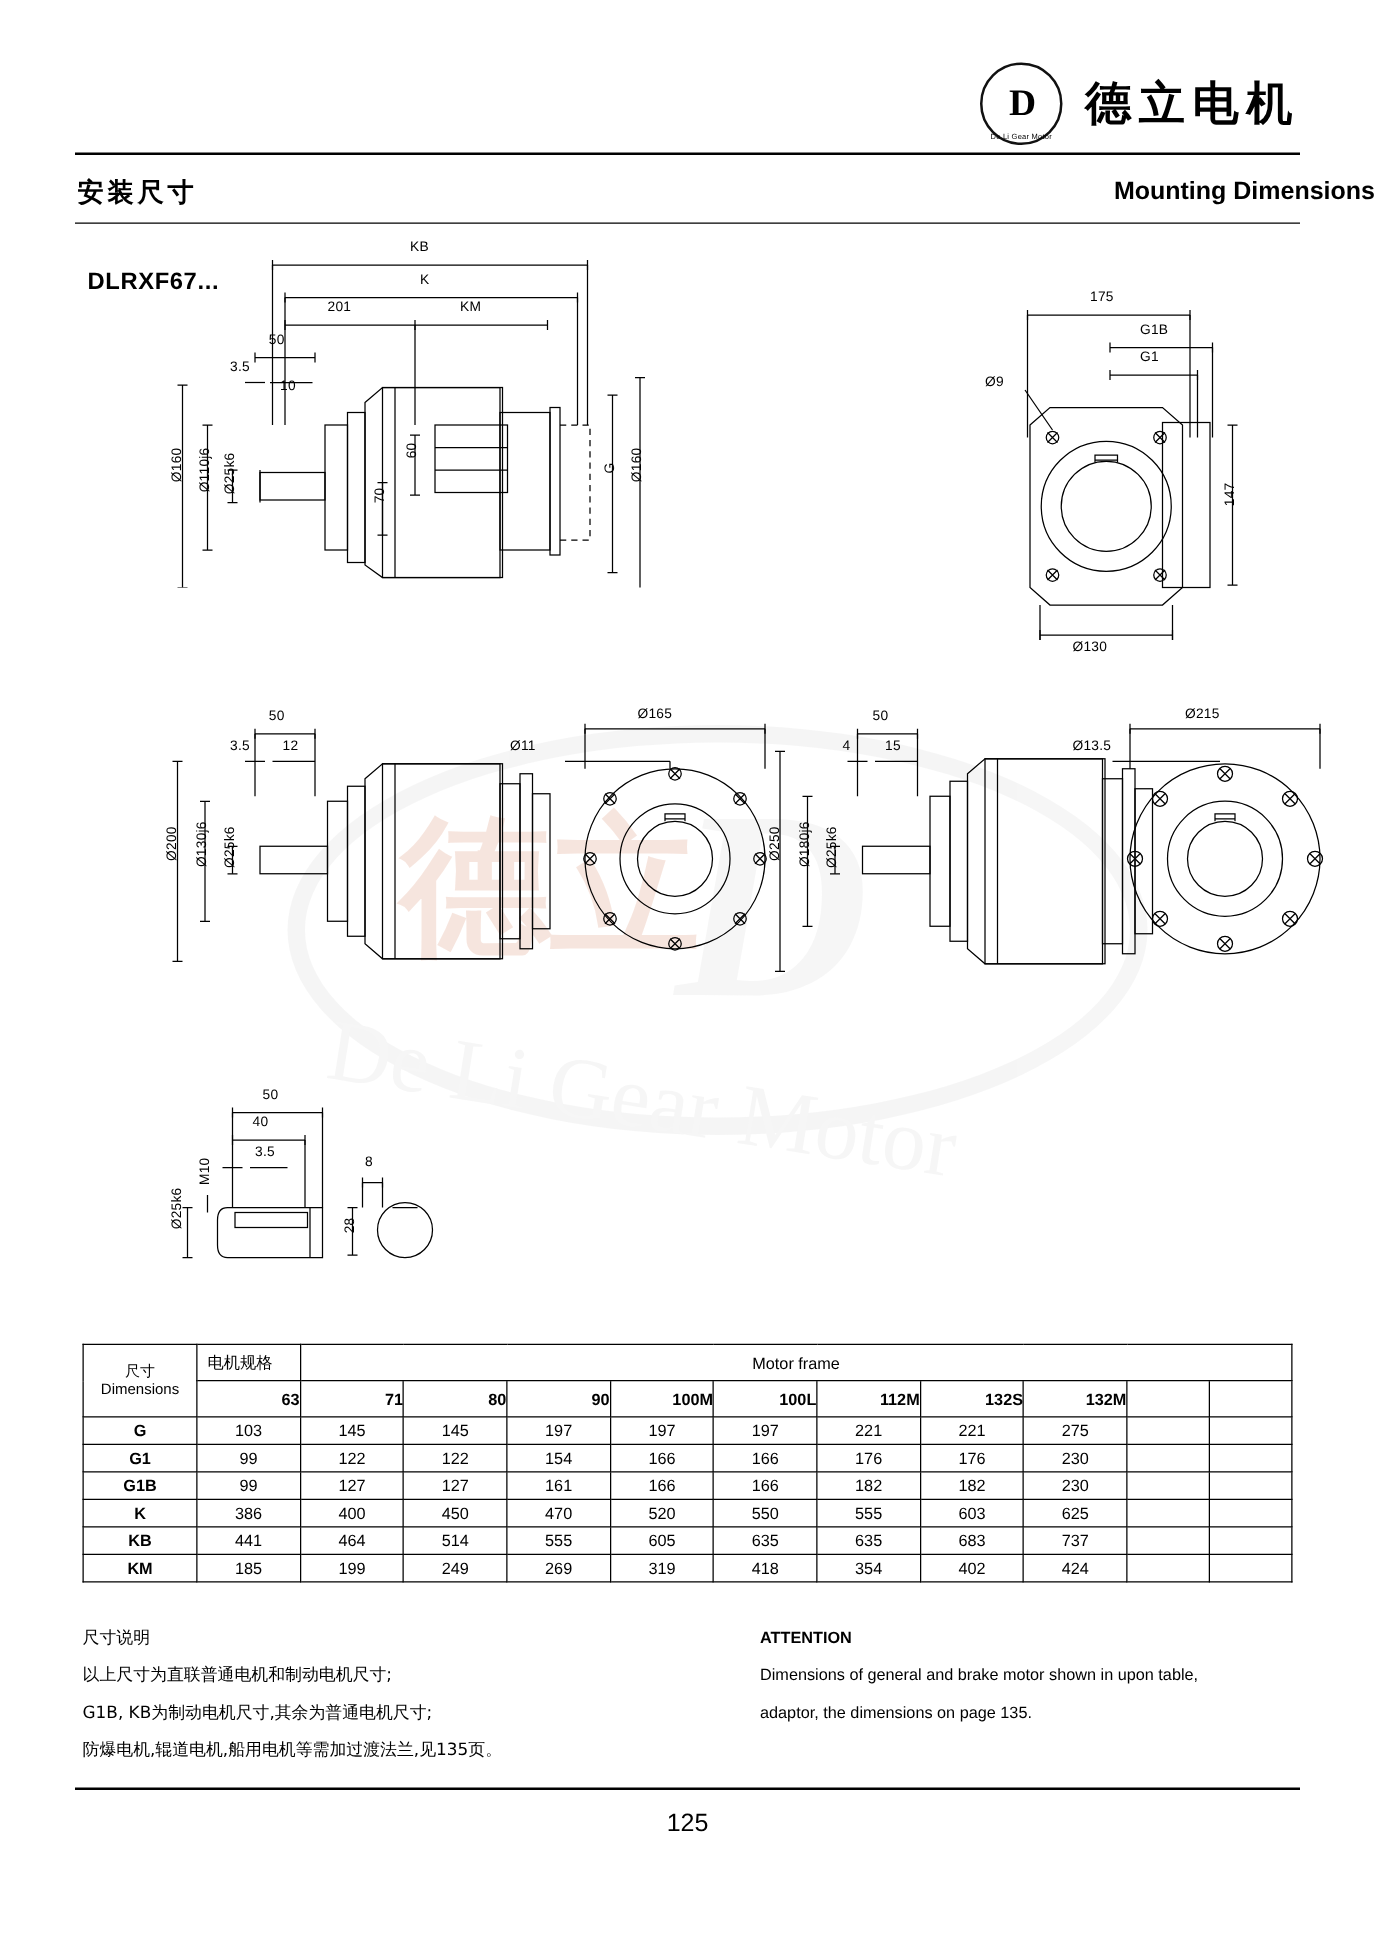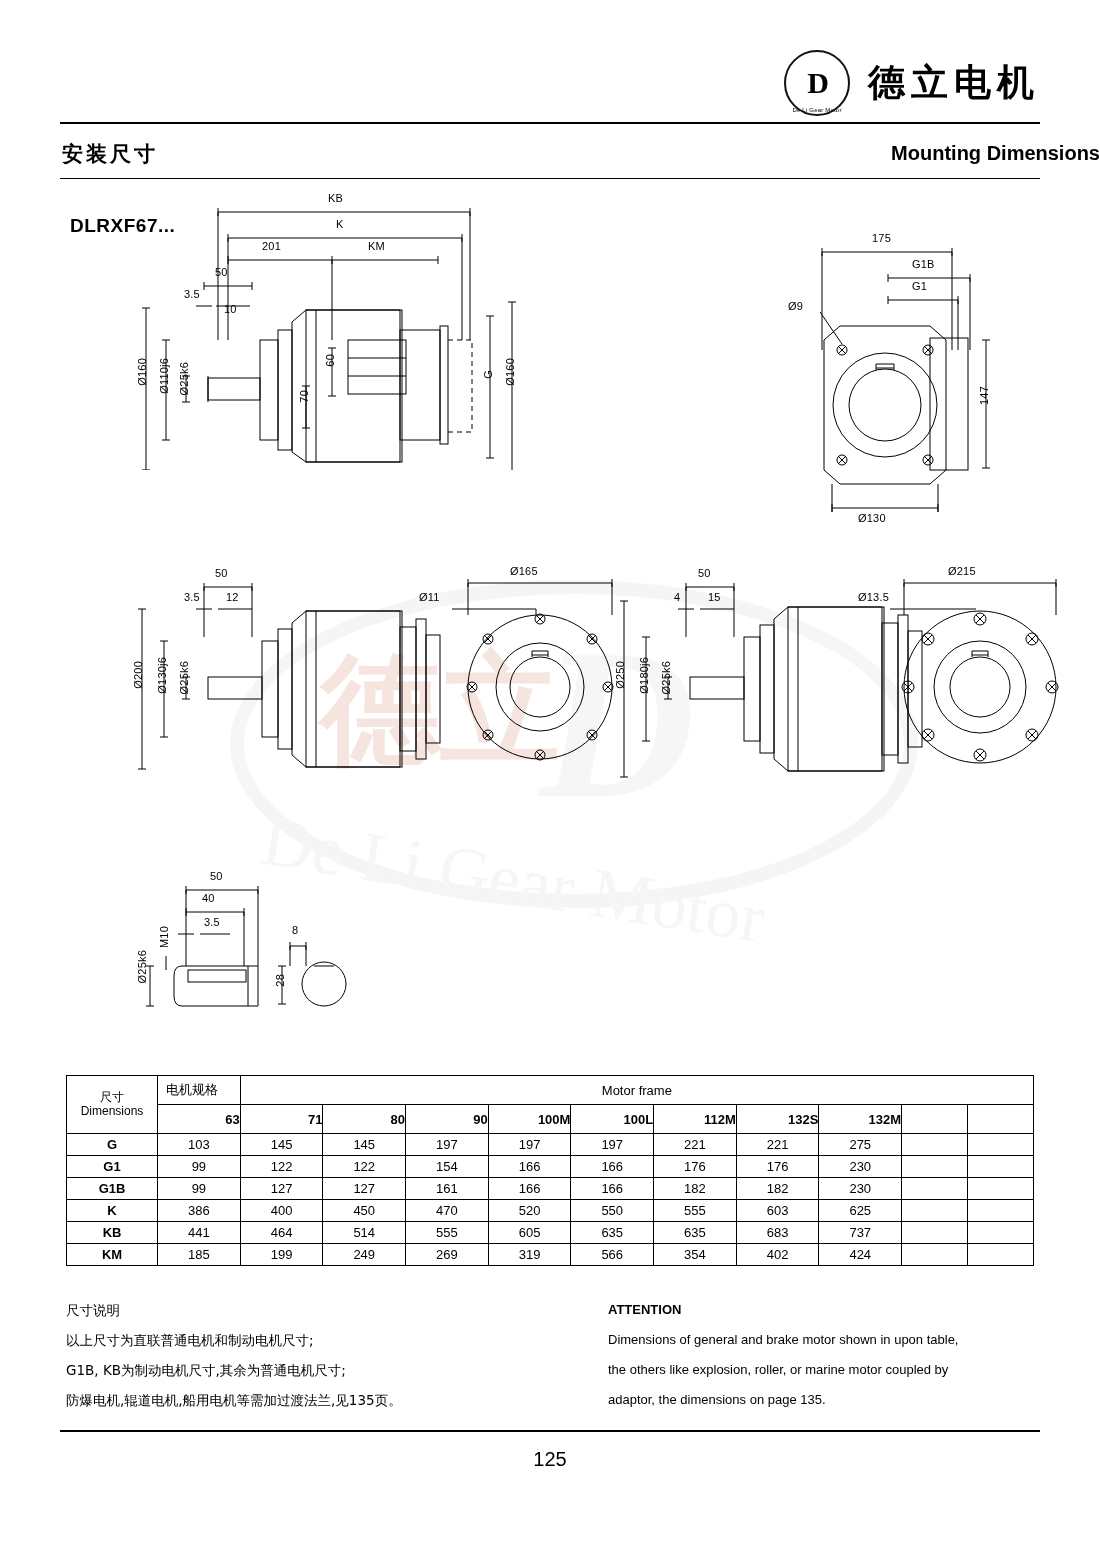--- a/index.html
+++ b/index.html
@@ -264,21 +264,21 @@
         <line x1="436" y1="44" x2="436" y2="50"></line>
       </g>
     </svg>
     <div class="dim" style="left:115px;top:2px;">50</div>
     <div class="dim" style="left:84px;top:26px;">3.5</div>
     <div class="dim" style="left:126px;top:26px;">12</div>
     <div class="dim v" style="left:32px;top:96px;">Ø200</div>
     <div class="dim v" style="left:56px;top:92px;">Ø130j6</div>
     <div class="dim v" style="left:78px;top:96px;">Ø25k6</div>
     <div class="dim" style="left:410px;top:0px;">Ø165</div>
-    <div class="dim" style="left:319px;top:26px;">Ø11</div>
+    <div class="dim" style="left:308px;top:26px;">Ø11</div>
   </div>
 
   <div class="fig" style="left:590px;top:565px;width:470px;height:230px;">
     <svg width="470" height="230" viewBox="0 0 470 230">
       <g stroke="#000" fill="none" stroke-width="1">
         <line x1="96" y1="22" x2="144" y2="22"></line>
         <path d="M96 18 l0 8 M144 18 l0 8"></path>
         <line x1="88" y1="44" x2="104" y2="44"></line>
         <line x1="110" y1="44" x2="144" y2="44"></line>
         <line x1="96" y1="22" x2="96" y2="72"></line>
@@ -467,39 +467,38 @@
           <td class="blank"></td>
           <td class="blank"></td>
         </tr>
         <tr>
           <td class="lbl">KM</td>
           <td class="col">185</td>
           <td class="col">199</td>
           <td class="col">249</td>
           <td class="col">269</td>
           <td class="col">319</td>
-          <td class="col">566</td>
+          <td class="col">418</td>
           <td class="col">354</td>
           <td class="col">402</td>
           <td class="col">424</td>
           <td class="blank"></td>
           <td class="blank"></td>
         </tr>
       </tbody>
   </table>
 
   <div class="notes-cn">
     <div>尺寸说明</div>
     <div>以上尺寸为直联普通电机和制动电机尺寸;</div>
     <div>G1B, KB为制动电机尺寸,其余为普通电机尺寸;</div>
     <div>防爆电机,辊道电机,船用电机等需加过渡法兰,见135页。</div>
   </div>
 
   <div class="notes-en">
     <div class="hd">ATTENTION</div>
     <div>Dimensions of general and brake motor shown in upon table,</div>
-    <div>the others like explosion, roller, or marine motor coupled by</div>
     <div>adaptor, the dimensions on page 135.</div>
   </div>
 
   <div class="rule rule-bottom"></div>
   <div class="pageno">125</div>
 </div>
 
 </body></html>

